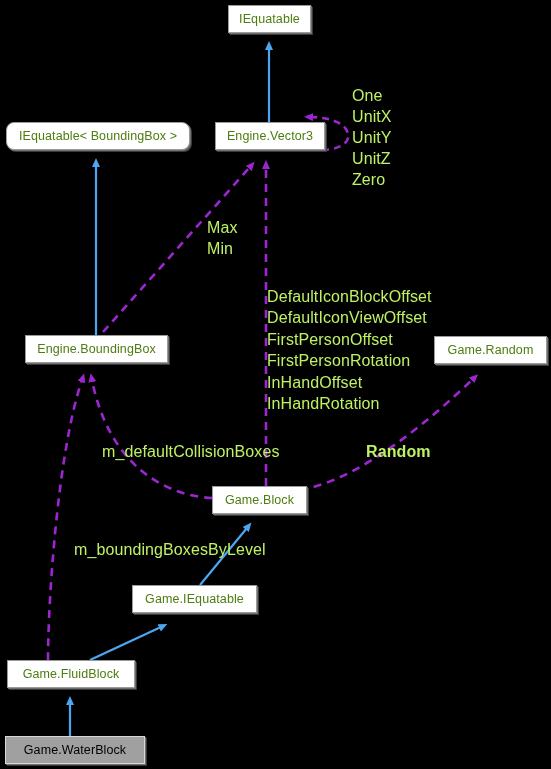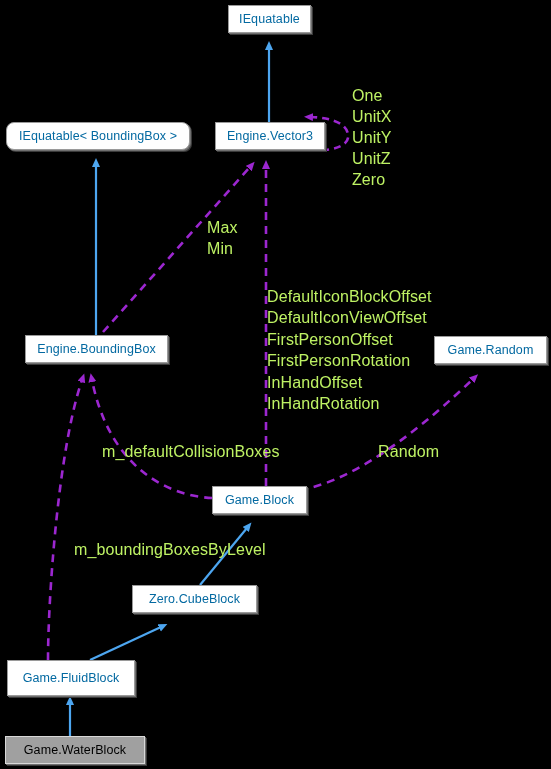--- a/index.html
+++ b/index.html
@@ -30,21 +30,21 @@
   .node-box {
     position: absolute;
     box-sizing: border-box;
     background: #ffffff;
     border: 1px solid #9a9a9a;
     box-shadow: 1px 1px 0 0 #6f6f6f, 2px 2px 0 0 #3a3a3a;
     display: flex;
     align-items: center;
     justify-content: center;
     font-size: 12.5px;
-    color: #0369a1;
+    color: #4d7c0f;
     white-space: nowrap;
     letter-spacing: 0.1px;
   }
   .node-box.current {
     background: #a0a0a0;
     border: 1px solid #d8d8d8;
     color: #000000;
   }
   .edge-label {
     position: absolute;
@@ -132,24 +132,24 @@
 
   <div class="node-box" style="left:434px; top:336px; width:113px; height:28px;">
     <span>Game.Random</span>
   </div>
 
   <div class="node-box" style="left:212px; top:486px; width:95px; height:28px;text-align:center;">
     <span>Game.Block</span>
   </div>
 
   <div class="node-box" style="left:132px; top:585px; width:125px; height:28px;">
-    <span>Zero.CubeBlock</span>
+    <span>Game.IEquatable</span>
   </div>
 
-  <div class="node-box" style="left:7px; top:660px; width:128px; height:36px;">
+  <div class="node-box" style="left:7px; top:660px; width:128px; height:28px;">
     <span>Game.FluidBlock</span>
   </div>
 
   <div class="node-box current" style="left:5px; top:736px; width:140px; height:28px;">
     <span>Game.WaterBlock</span>
   </div>
 
   <div class="edge-label" style="left:352px; top:87px;">One</div>
   <div class="edge-label" style="left:352px; top:108px;">UnitX</div>
   <div class="edge-label" style="left:352px; top:129px;">UnitY</div>
@@ -160,16 +160,16 @@
   <div class="edge-label" style="left:207px; top:240px;">Min</div>
 
   <div class="edge-label" style="left:267px; top:288px;">DefaultIconBlockOffset</div>
   <div class="edge-label" style="left:267px; top:309px;">DefaultIconViewOffset</div>
   <div class="edge-label" style="left:267px; top:331px;">FirstPersonOffset</div>
   <div class="edge-label" style="left:267px; top:352px;">FirstPersonRotation</div>
   <div class="edge-label" style="left:267px; top:374px;">InHandOffset</div>
   <div class="edge-label" style="left:267px; top:395px;">InHandRotation</div>
 
   <div class="edge-label" style="left:102px; top:443px;">m_defaultCollisionBoxes</div>
-  <div class="edge-label" style="left:378px; top:443px;">Random</div>
+  <div class="edge-label" style="left:366px; top:443px;font-weight:bold;">Random</div>
   <div class="edge-label" style="left:55px; top:541px;margin-left:19px;">m_boundingBoxesByLevel</div>
 
 </div>
 
 </body></html>

